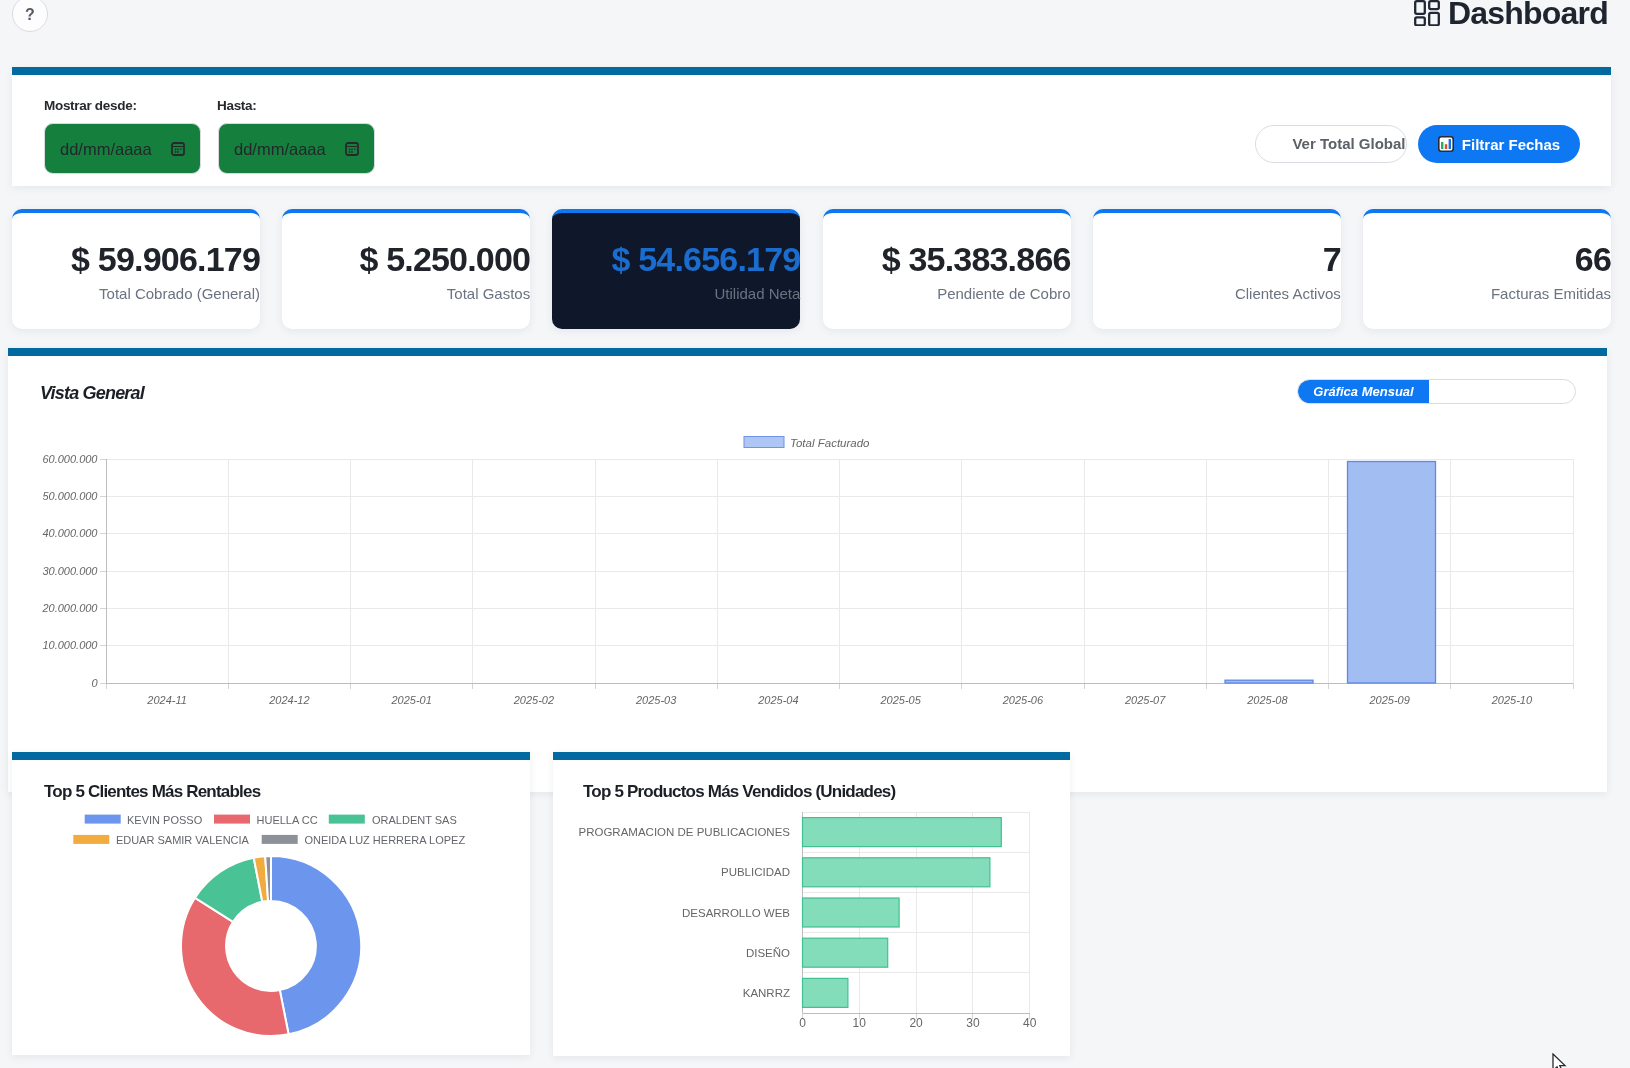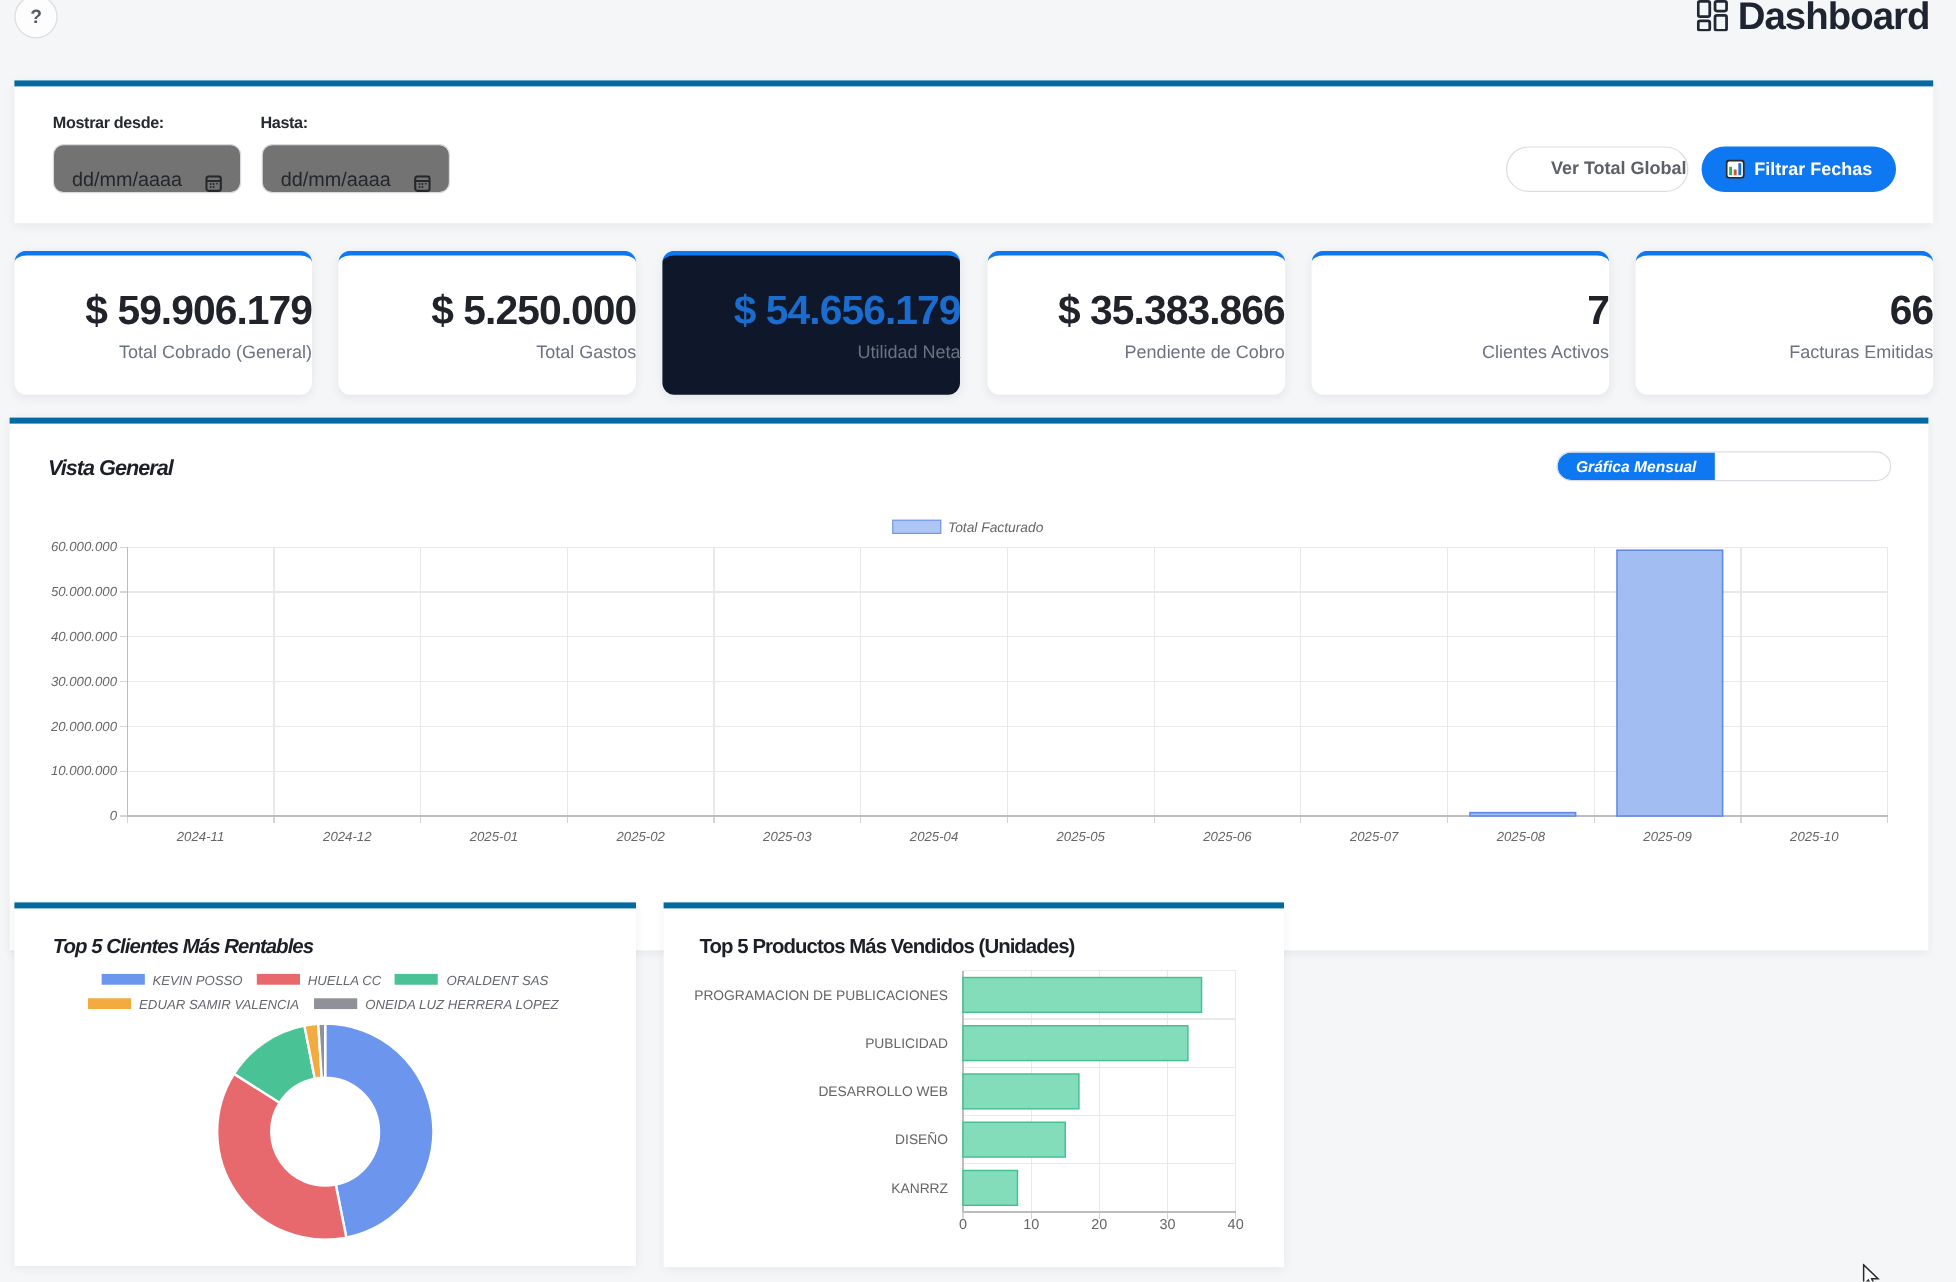--- a/index.html
+++ b/index.html
@@ -1,21 +1,21 @@
 <!DOCTYPE html>
 <html><head><meta charset="utf-8">
 <style>
 * { margin:0; padding:0; box-sizing:border-box; }
 html,body { width:1630px; height:1068px; overflow:hidden; }
 body { background:#f5f6f8; font-family:"Liberation Sans",sans-serif; position:relative; }
-.card { position:absolute; background:#fff; border-radius:0; border-top:5px solid #0369a1; box-shadow:0 2px 8px rgba(30,45,70,.08); }
+.card { position:absolute; background:#fff; border-radius:0; border-top:8px solid #0369a1; box-shadow:0 2px 8px rgba(30,45,70,.08); }
 .help { position:absolute; left:12px; top:-4px; width:36px; height:36px; border-radius:50%; background:#fdfdfe; border:1px solid #d9dce1; color:#555b63; font-size:16px; font-weight:bold; text-align:center; line-height:36px; }
 .hdrtitle { position:absolute; right:22px; top:-5px; font-size:32px; font-weight:bold; color:#1f2530; letter-spacing:-0.8px; }
 .lbl { position:absolute; font-size:13.5px; font-weight:bold; color:#26292e; letter-spacing:-0.3px; }
-.dinput { position:absolute; width:157px; height:41px; border:1.5px solid #d7dadf; border-radius:9px; background:#737373; display:flex; align-items:flex-end; padding:0 15px; justify-content:space-between; }
+.dinput { position:absolute; width:157px; height:51px; border:1.5px solid #d7dadf; border-radius:9px; background:#15803d; display:flex; align-items:center; padding:0 15px; justify-content:space-between; }
 .dtext { font-size:16.5px; color:#23262b; padding-top:2px; }
 .btn-outline { position:absolute; left:1242.5px; top:50px; width:152px; height:38px; border:1px solid #dadde2; border-radius:19px; background:#fff; color:#5b6167; font-size:15px; font-weight:bold; text-align:right; line-height:36px; }
 .btn-blue { position:absolute; left:1406px; top:50px; width:162px; height:38px; border-radius:19px; background:#0d78f2; color:#fff; font-size:15px; font-weight:bold; display:flex; align-items:center; justify-content:center; }
 .stat { position:absolute; top:209px; width:248px; height:120px; background:#fff; border-radius:10px; border-top:4px solid #0d78f2; box-shadow:0 2px 8px rgba(30,45,70,.08); text-align:right; }
 .stat .num { margin-top:27px; font-size:34px; font-weight:bold; color:#20242a; letter-spacing:-0.8px; }
 .stat .sub { margin-top:6px; font-size:15px; color:#6b7280; }
 .stat.hl { background:#0f172a; }
 .stat.hl .num { color:#1a6dce; }
 .cardtitle { position:absolute; font-size:17px; font-weight:bold; color:#1c2026; letter-spacing:-0.8px; }
 .tabs { position:absolute; left:1289px; top:22.6px; width:279px; height:25px; border:1px solid #d9dde2; border-radius:13px; background:#fff; overflow:hidden; display:flex; }
@@ -162,21 +162,21 @@
 <text x="1259.4" y="351.5" text-anchor="middle" font-size="11" fill="#666">2025-08</text>
 <text x="1381.6" y="351.5" text-anchor="middle" font-size="11" fill="#666">2025-09</text>
 <text x="1503.9" y="351.5" text-anchor="middle" font-size="11" fill="#666">2025-10</text>
 <rect x="1217" y="328.2" width="88" height="2.8" fill="#a2bdf2" stroke="#6088e6" stroke-width="1.3"></rect>
 <rect x="1339.5" y="109.5" width="88" height="221.5" fill="#a2bdf2" stroke="#6088e6" stroke-width="1.3"></rect>
 <rect x="736" y="84.5" width="40" height="11" fill="#aec6f3" stroke="#6f94e8" stroke-width="1"></rect>
 <text x="782" y="94.5" font-size="11.5" fill="#666">Total Facturado</text>
   </svg>
 </div>
 
-<div class="card" style="left:12px; top:752px; width:518px; height:303px;font-style:italic;">
+<div class="card" style="left:12px; top:752px; width:518px; height:303px;">
   <div class="cardtitle" style="left:32px; top:21.5px;">Top 5 Clientes Más Rentables</div>
   <svg width="518" height="299" viewBox="0 0 518 299" style="position:absolute;left:0;top:-4px">
     <rect x="72.7" y="58.6" width="36" height="9" fill="#6c96ee"></rect>
     <text x="115" y="67.5" font-size="11" fill="#63666b">KEVIN POSSO</text>
     <rect x="202" y="58.6" width="36" height="9" fill="#e7696d"></rect>
     <text x="244.5" y="67.5" font-size="11" fill="#63666b">HUELLA CC</text>
     <rect x="316.8" y="58.6" width="36" height="9" fill="#49c295"></rect>
     <text x="360" y="67.5" font-size="11" fill="#63666b">ORALDENT SAS</text>
     <rect x="61.3" y="78.9" width="36" height="9" fill="#f2ab3f"></rect>
     <text x="103.9" y="87.8" font-size="11" fill="#63666b">EDUAR SAMIR VALENCIA</text>

